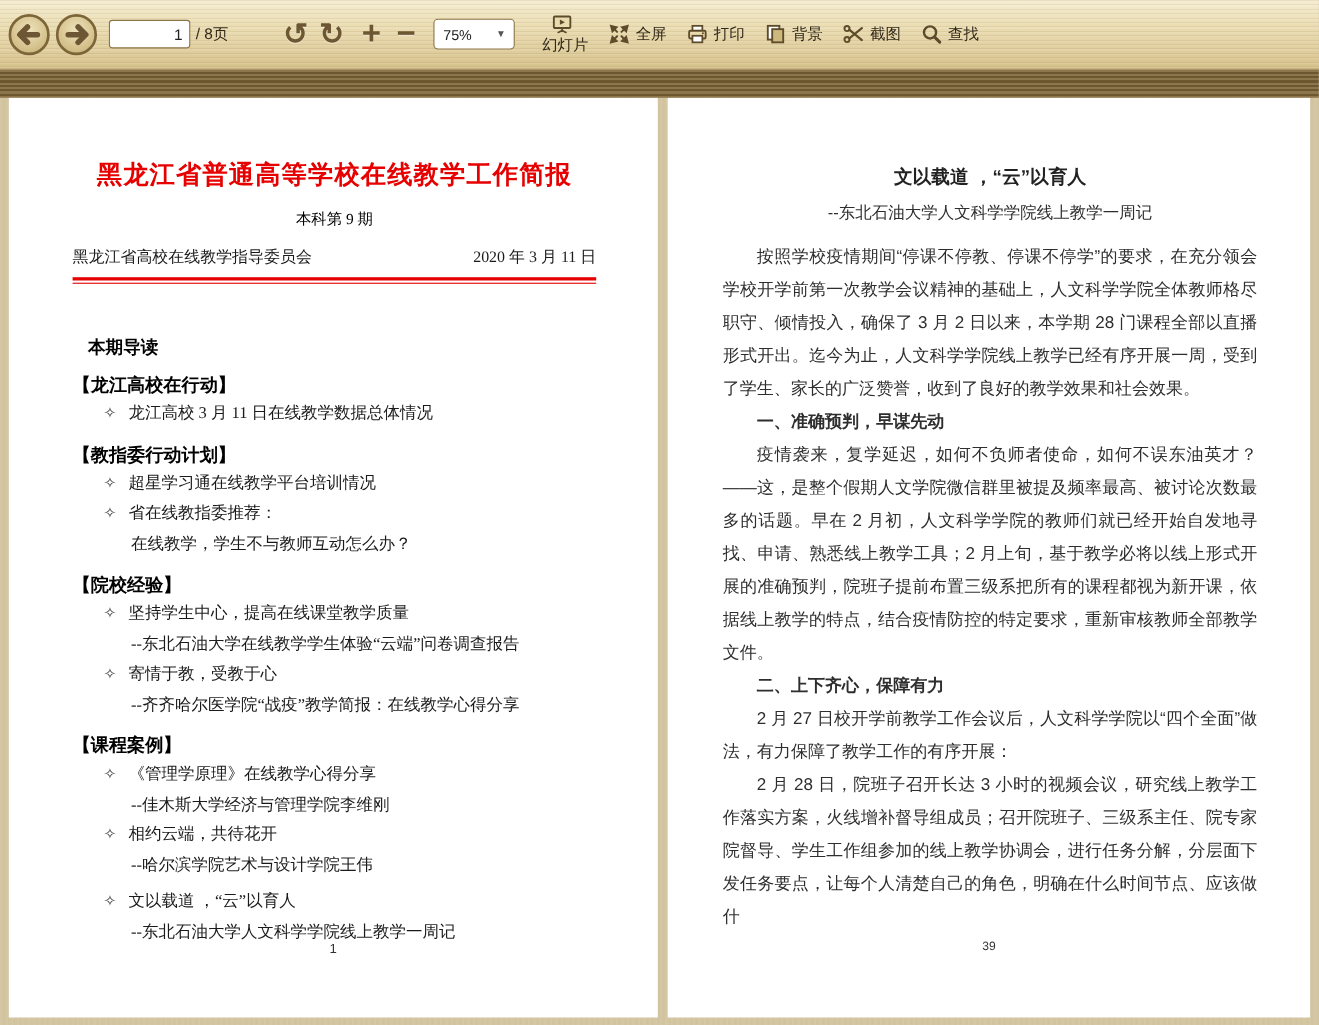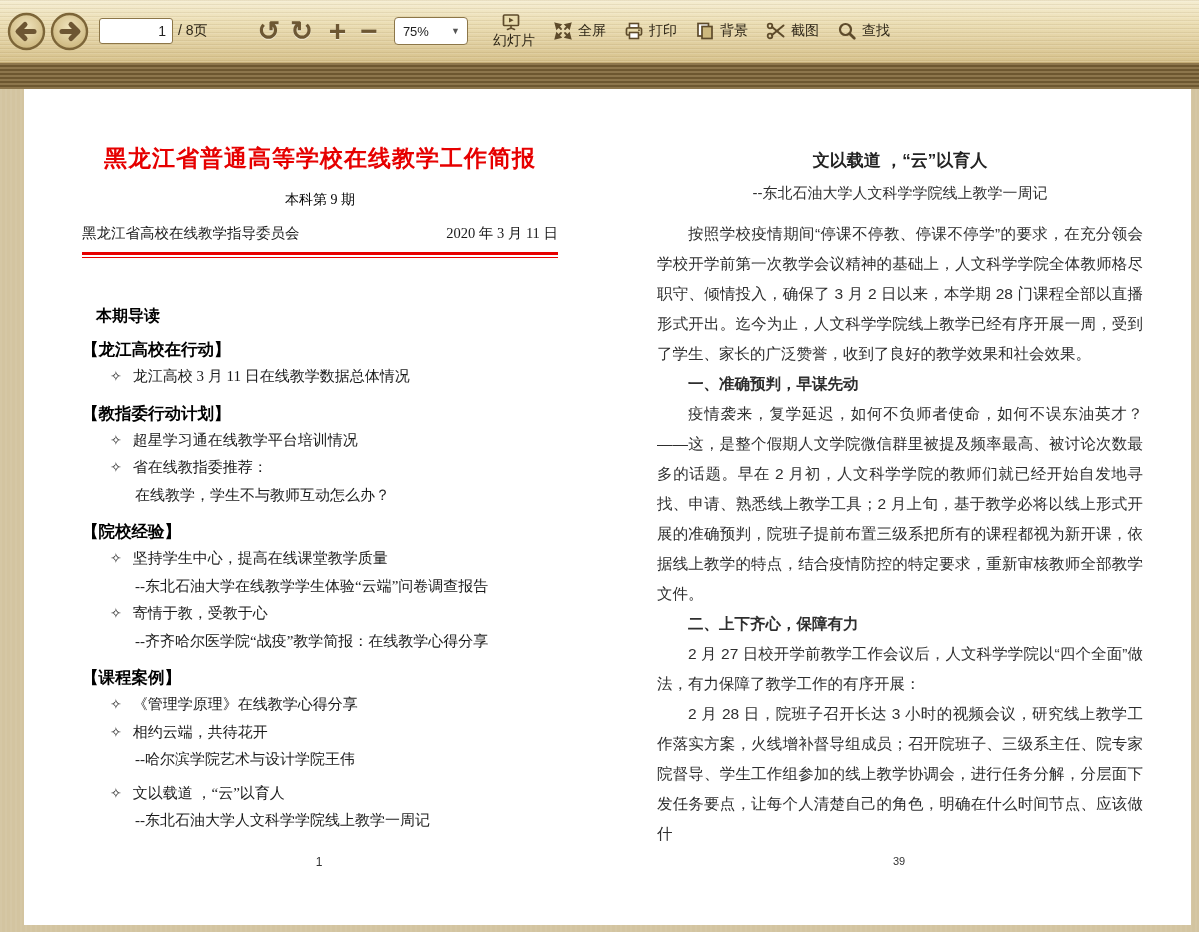--- a/index.html
+++ b/index.html
@@ -51,21 +51,21 @@
     background:repeating-linear-gradient(180deg,#8d764c 0 2px,#6d5730 2px 4px);
   }
   
   .doc-area{
     position:absolute;top:89px;left:0;width:1199px;height:843px;
     background:
       repeating-linear-gradient(90deg, rgba(255,255,255,0.05) 0 2px, transparent 2px 5px),
       #d3c4a0;
   }
   .page{position:absolute;background:#ffffff;top:0;height:836px;}
-  .page-left{left:24px;width:590px;}
+  .page-left{left:8px;width:590px;}
   .page-right{left:607px;width:584px;}
   
   .lp-inner{padding:54px 56px 0 58px;color:#111;}
   .lp-title{
     font-family:"Liberation Serif",serif;font-weight:bold;color:#e60000;
     font-size:23px;text-align:center;letter-spacing:1px;white-space:nowrap;
   }
   .lp-issue{font-family:"Liberation Serif",serif;font-size:14px;text-align:center;margin-top:17px;color:#000000;}
   .lp-orgrow{display:flex;justify-content:space-between;margin-top:15px;
     font-family:"Liberation Serif",serif;font-size:14.5px;color:#1a1a1a;}
@@ -240,20 +240,21 @@
         <span class="bullet">✧</span>
         <span>寄情于教，受教于心</span>
       </div>
       <div class="lp-sub">--齐齐哈尔医学院“战疫”教学简报：在线教学心得分享</div>
 
       <div class="lp-sec-h">【课程案例】</div>
       <div class="lp-item">
         <span class="bullet">✧</span>
         <span>《管理学原理》在线教学心得分享</span>
       </div>
+      <div class="lp-sub">--佳木斯大学经济与管理学院李维刚</div>
       <div class="lp-item">
         <span class="bullet">✧</span>
         <span>相约云端，共待花开</span>
       </div>
       <div class="lp-sub">--哈尔滨学院艺术与设计学院王伟</div>
       <div class="lp-gap"></div>
       <div class="lp-item">
         <span class="bullet">✧</span>
         <span>文以载道 ，“云”以育人</span>
       </div>

